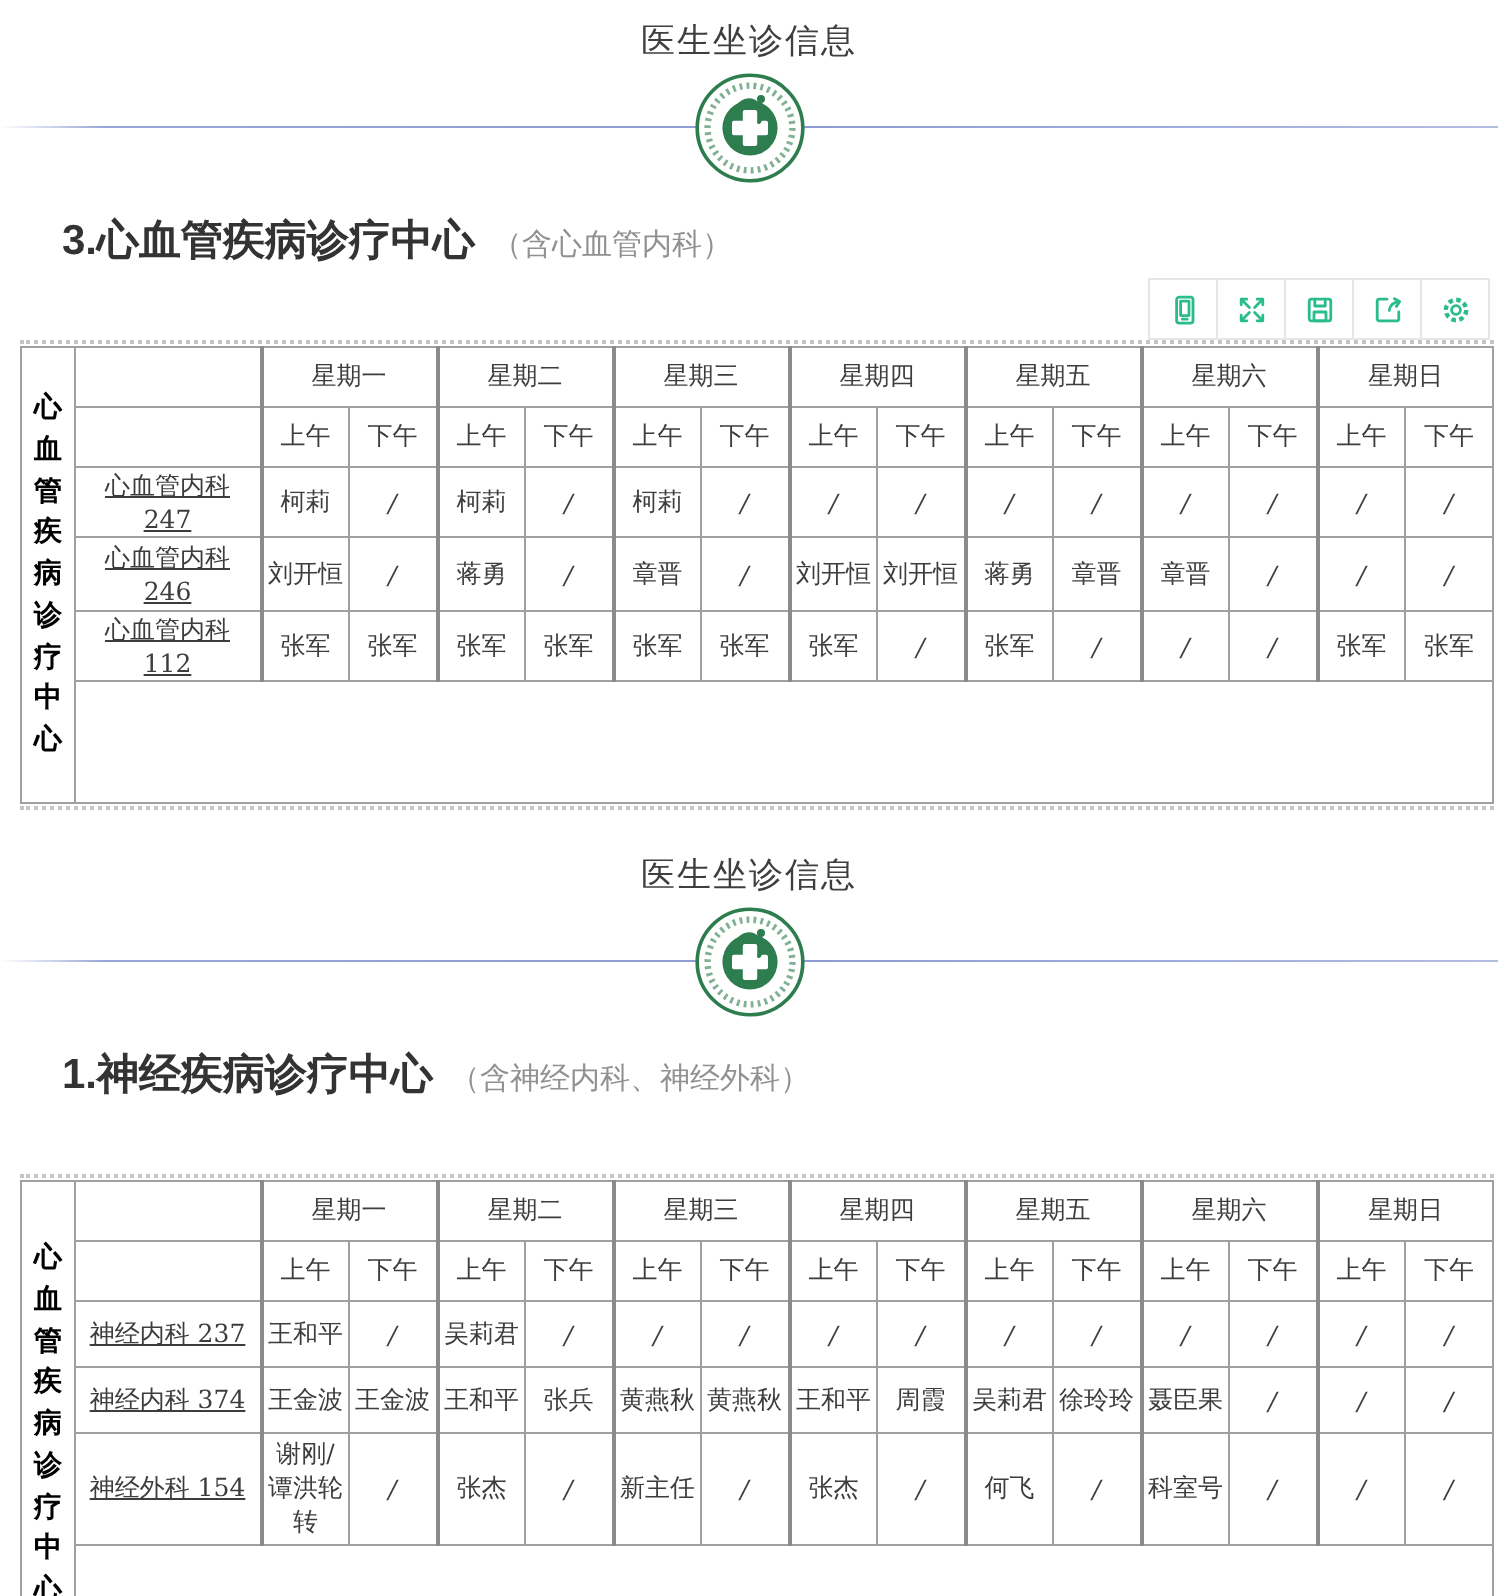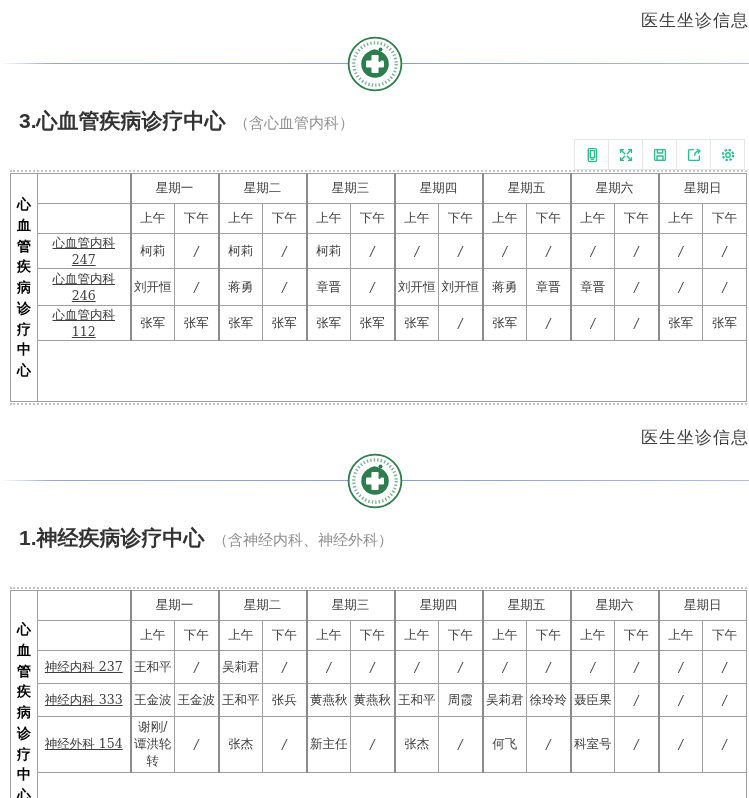--- a/index.html
+++ b/index.html
@@ -1,25 +1,25 @@
 <!DOCTYPE html>
 <html><head>
 <meta charset="utf-8">
 <style>
   html,body{margin:0;padding:0;background:#fff;}
   body{width:749px;min-height:798px;font-family:"Liberation Sans","DejaVu Sans",sans-serif;position:relative;}
-  .page-title{text-align:right;font-size:17px;color:#3f3f3f;letter-spacing:1px;padding-top:9px;margin:0 0 4px 0;}
+  .page-title{text-align:center;font-size:17px;color:#3f3f3f;letter-spacing:1px;padding-top:9px;margin:0 0 4px 0;}
   .page-title.second{padding-top:21px;}
   
   .logo-band{position:relative;height:64px;margin:2px 0 0 0;}
   .logo-band .hline{position:absolute;left:0;right:0;top:27px;height:1px;
     background:linear-gradient(to right, rgba(150,162,216,0) 0%, #98a5d6 7%, #8d9dd4 55%, #b3bce2 100%);}
   .logo-band .logo{position:absolute;left:50%;top:0;transform:translateX(-50%);}
   
-  .sec-head{position:relative;padding-left:19px;height:50px;margin-top:4px;}
+  .sec-head{position:relative;padding-left:31px;height:50px;margin-top:4px;}
   .sec-head .h-main{font-size:21px;font-weight:bold;color:#333;line-height:34px;}
   .sec-head .h-sub{font-size:15px;font-weight:normal;color:#919191;margin-left:4px;}
   
   .toolbar{position:absolute;right:4px;bottom:-16px;display:flex;border:1px solid #e4e7e9;background:#fff;z-index:5;}
   .tool{width:33px;height:29px;display:flex;align-items:center;justify-content:center;border-left:1px solid #e4e7e9;cursor:pointer;}
   .tool:first-child{border-left:none;}
   
   .tbl-wrap{margin:16px 0 0 10px;width:737px;border-top:2px dotted #c4c4c4;border-bottom:2px dotted #c4c4c4;padding:1px 0;}
   table.sched{width:737px;border-collapse:collapse;table-layout:fixed;font-family:"DejaVu Serif","Liberation Serif",serif;}
   table.sched td{border:1px solid #9f9f9f;text-align:center;vertical-align:middle;font-size:12.5px;color:#3d3d3d;padding:1px 2px;overflow:hidden;}
@@ -287,21 +287,21 @@
     <td class="gs slash">/</td>
           <td class="slash">/</td>
     <td class="gs slash">/</td>
           <td class="slash">/</td>
     <td class="gs slash">/</td>
           <td class="slash">/</td>
     <td class="gs slash">/</td>
           <td class="slash">/</td>
   </tr>
   <tr class="h33">
-    <td class="lbl">神经内科 333</td>
+    <td class="lbl">神经内科 374</td>
     <td class="gs">王金波</td>
           <td>王金波</td>
     <td class="gs">王和平</td>
           <td>张兵</td>
     <td class="gs">黄燕秋</td>
           <td>黄燕秋</td>
     <td class="gs">王和平</td>
           <td>周霞</td>
     <td class="gs">吴莉君</td>
           <td>徐玲玲</td>

